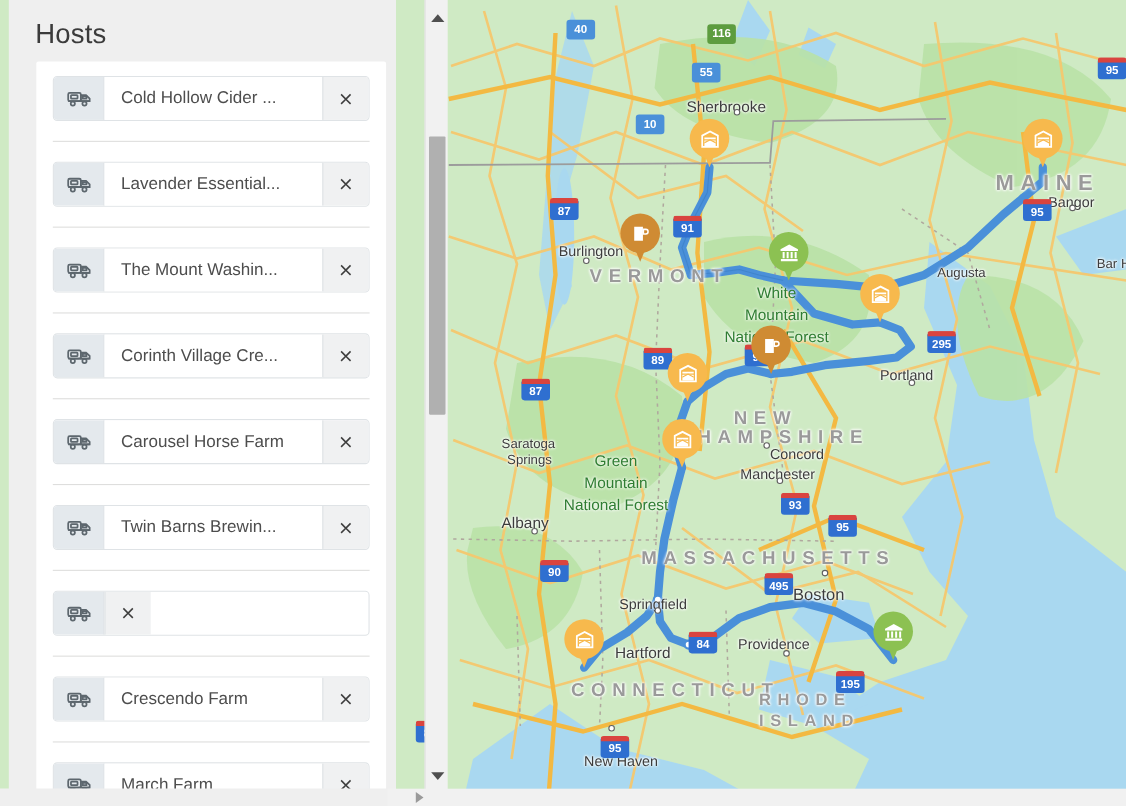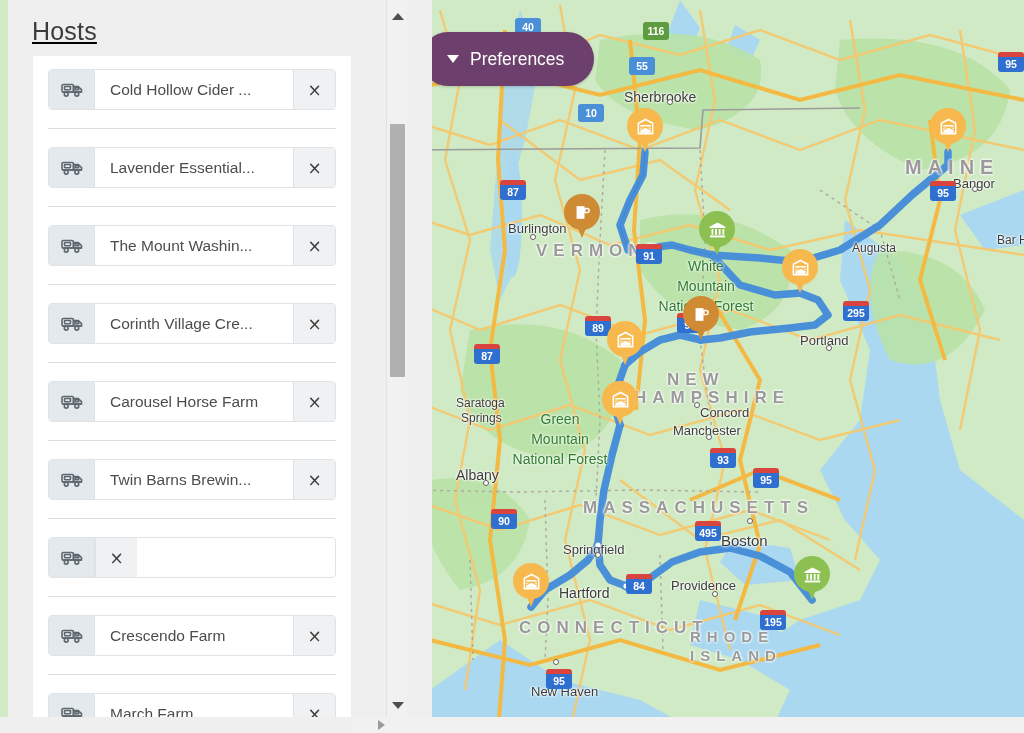--- a/index.html
+++ b/index.html
@@ -16,24 +16,23 @@
     position: absolute; left: 0; top: 0; width: 1024px; height: 733px;
     background: #d9f0d0;
     overflow: hidden;
   }
   .map-canvas { position: absolute; left: 0; top: 0; width: 1024px; height: 733px; }
   .map-land { position: absolute; left:0; top:0; width:1024px; height:733px; background:#cfeac4; }
 
   
   .sidebar {
     position: absolute; left: 8px; top: 0;
-    width: 424px; height: 733px;
+    width: 352px; height: 733px;
     background: #efefef;
     z-index: 40;
-    text-decoration: underline;
   }
   .sidebar-title {
     font-size: 25px; color: #3b3b3b; font-weight: 400;
     padding: 17px 0 0 24px; letter-spacing: .2px;
   }
   .host-card {
     position: absolute; left: 25px; top: 56px;
     width: 318px; height: 669px;
     background: #ffffff;
     border-radius: 2px;
@@ -335,21 +334,21 @@
         <div class="mlabel lbl-city" style="left: 559px; top: 585px; font-size: 14px;">Hartford</div>
         <div class="mlabel lbl-city" style="left: 531px; top: 684px; font-size: 13px;">New Haven</div>
         <div class="city-dot" style="left: 553px; top: 659px;"></div>
         <div class="mlabel lbl-city" style="left: 418px; top: 724px; font-size: 17px;">New York</div>
         <div class="mlabel lbl-city" style="left: 511px; top: 726px; font-size: 12px;">Long Island</div>
       </div>
 
     <div id="shield-labels">
         <div class="shield-i" style="left: 998px; top: 52px;">95</div>
         <div class="shield-i" style="left: 500px; top: 180px;">87</div>
-        <div class="shield-i" style="left: 636px; top: 196px; margin-top: 48px;">91</div>
+        <div class="shield-i" style="left: 612px; top: 196px;">91</div>
         <div class="shield-i" style="left: 930px; top: 181px;">95</div>
         <div class="shield-i" style="left: 843px; top: 301px;">295</div>
         <div class="shield-i" style="left: 585px; top: 316px;">89</div>
         <div class="shield-i" style="left: 677px; top: 313px;">93</div>
         <div class="shield-i" style="left: 474px; top: 344px;">87</div>
         <div class="shield-i" style="left: 710px; top: 448px;">93</div>
         <div class="shield-i" style="left: 753px; top: 468px;">95</div>
         <div class="shield-i" style="left: 491px; top: 509px;">90</div>
         <div class="shield-i" style="left: 695px; top: 521px;">495</div>
         <div class="shield-i" style="left: 626px; top: 574px;">84</div>
@@ -467,24 +466,20 @@
             <svg width="19" height="19" viewBox="0 0 24 24" fill="currentColor">
               <path d="M12 3 2 8.4v1.8h20V8.4L12 3z"></path>
               <path d="M4.4 11.4h2.3v7.2H4.4zM9 11.4h2.3v7.2H9zM13.6 11.4h2.3v7.2h-2.3zM18.2 11.4h2.3v7.2h-2.3z"></path>
               <path d="M2.4 19.6h19.2V22H2.4z"></path>
             </svg>
           </div>
         </div>
       </div>
   </div>
 
-  <div class="prefs-pill">
-    <span class="caret-down"></span>
-    <span>Preferences</span>
-  </div>
 
   <div class="sidebar">
     <div class="sidebar-title">Hosts</div>
     <div class="host-card">
       <div class="host-list" id="hosts-list">
           <div class="host-row">
             <div class="host-icon-btn">
               <svg width="24" height="20" viewBox="0 0 24 20" fill="none" stroke="currentColor" stroke-width="1.6">
                 <rect x="2" y="4.5" width="11.5" height="7.5" rx="1.4"></rect>
                 <rect x="4.5" y="6.5" width="6" height="3.2" rx=".6"></rect>

